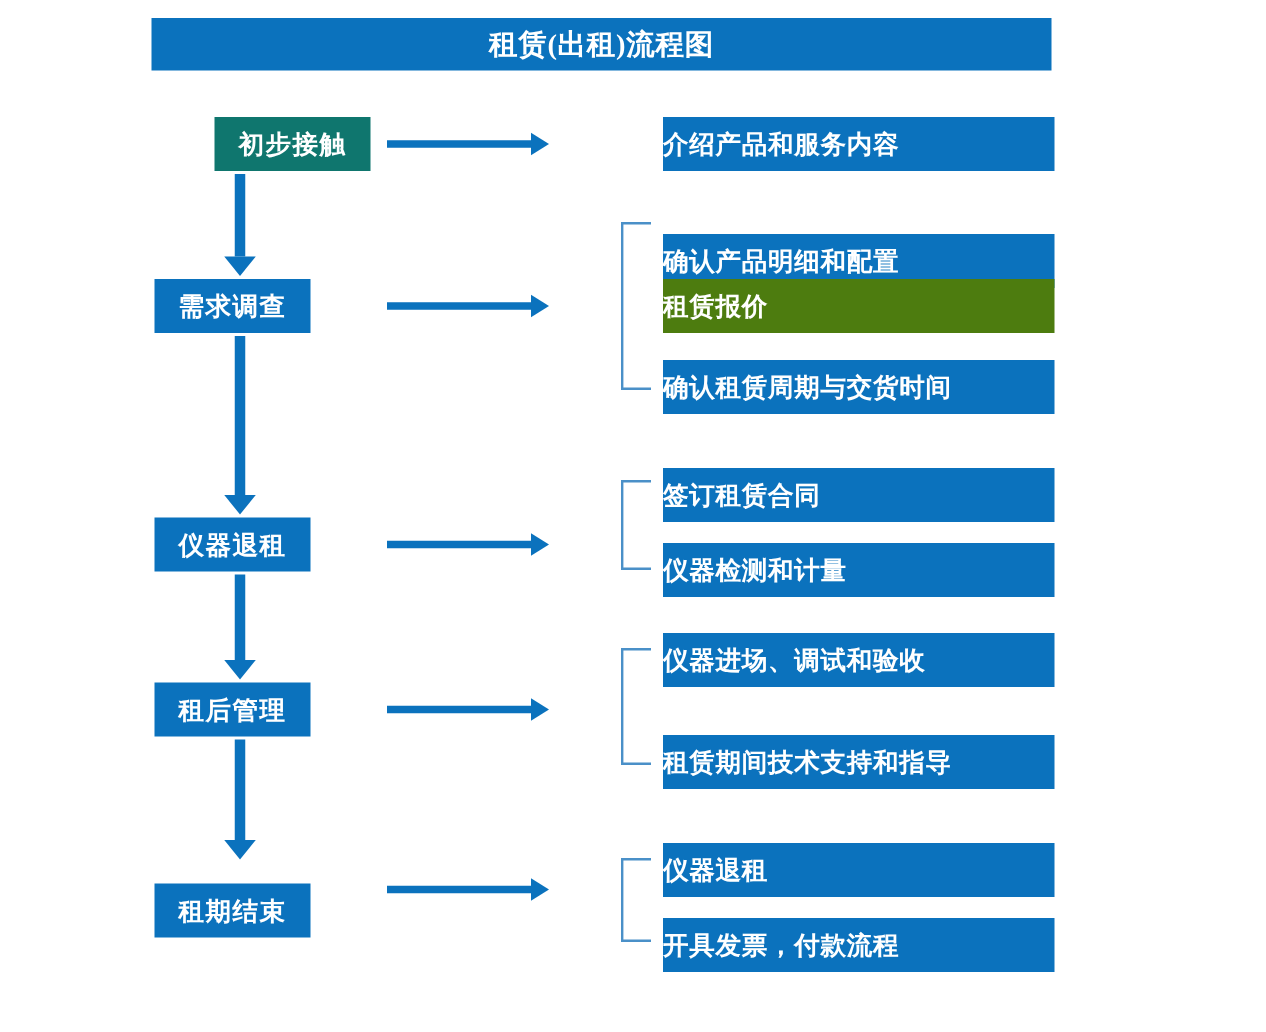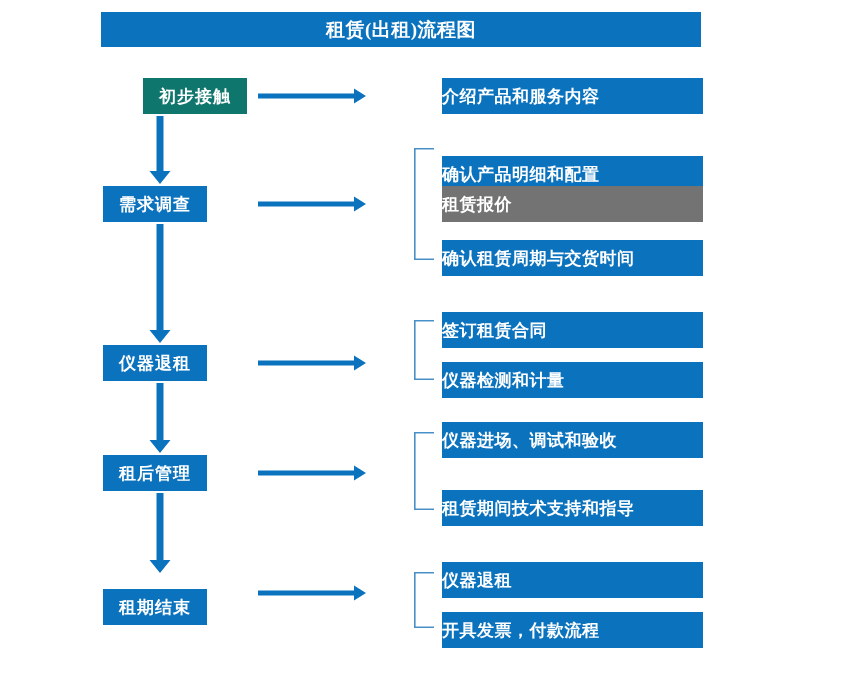--- a/index.html
+++ b/index.html
@@ -91,21 +91,21 @@
   <div id="stage-boxes">
       <div class="stage-box" style="top: 78px; background: #0f766e; margin-left: 40px;">初步接触</div>
       <div class="stage-box" style="top: 186px; background: rgb(11, 114, 189);">需求调查</div>
       <div class="stage-box" style="top: 345px; background: rgb(11, 114, 189);">仪器退租</div>
       <div class="stage-box" style="top: 455px; background: rgb(11, 114, 189);">租后管理</div>
       <div class="stage-box" style="top: 589px; background: rgb(11, 114, 189);">租期结束</div>
     </div>
   <div id="detail-boxes">
       <div class="detail-box" style="top: 78px; background: rgb(11, 114, 189);">介绍产品和服务内容</div>
       <div class="detail-box" style="top: 124px; background: rgb(11, 114, 189); margin-top: 32px;">确认产品明细和配置</div>
-      <div class="detail-box" style="top: 186px; background: #737373;">租赁报价</div>
+      <div class="detail-box" style="top: 186px; background: #4d7c0f;">租赁报价</div>
       <div class="detail-box" style="top: 240px; background: rgb(11, 114, 189);">确认租赁周期与交货时间</div>
       <div class="detail-box" style="top: 312px; background: rgb(11, 114, 189); font-family: Liberation Serif, serif;">签订租赁合同</div>
       <div class="detail-box" style="top: 362px; background: rgb(11, 114, 189);">仪器检测和计量</div>
       <div class="detail-box" style="top: 422px; background: rgb(11, 114, 189);">仪器进场、调试和验收</div>
       <div class="detail-box" style="top: 490px; background: rgb(11, 114, 189); text-align: center;">租赁期间技术支持和指导</div>
       <div class="detail-box" style="top: 562px; background: rgb(11, 114, 189);">仪器退租</div>
       <div class="detail-box" style="top: 612px; background: rgb(11, 114, 189);">开具发票，付款流程</div>
     </div>
   <div id="v-arrows">
       <div class="v-arrow" style="top: 116px; height: 68px;">

